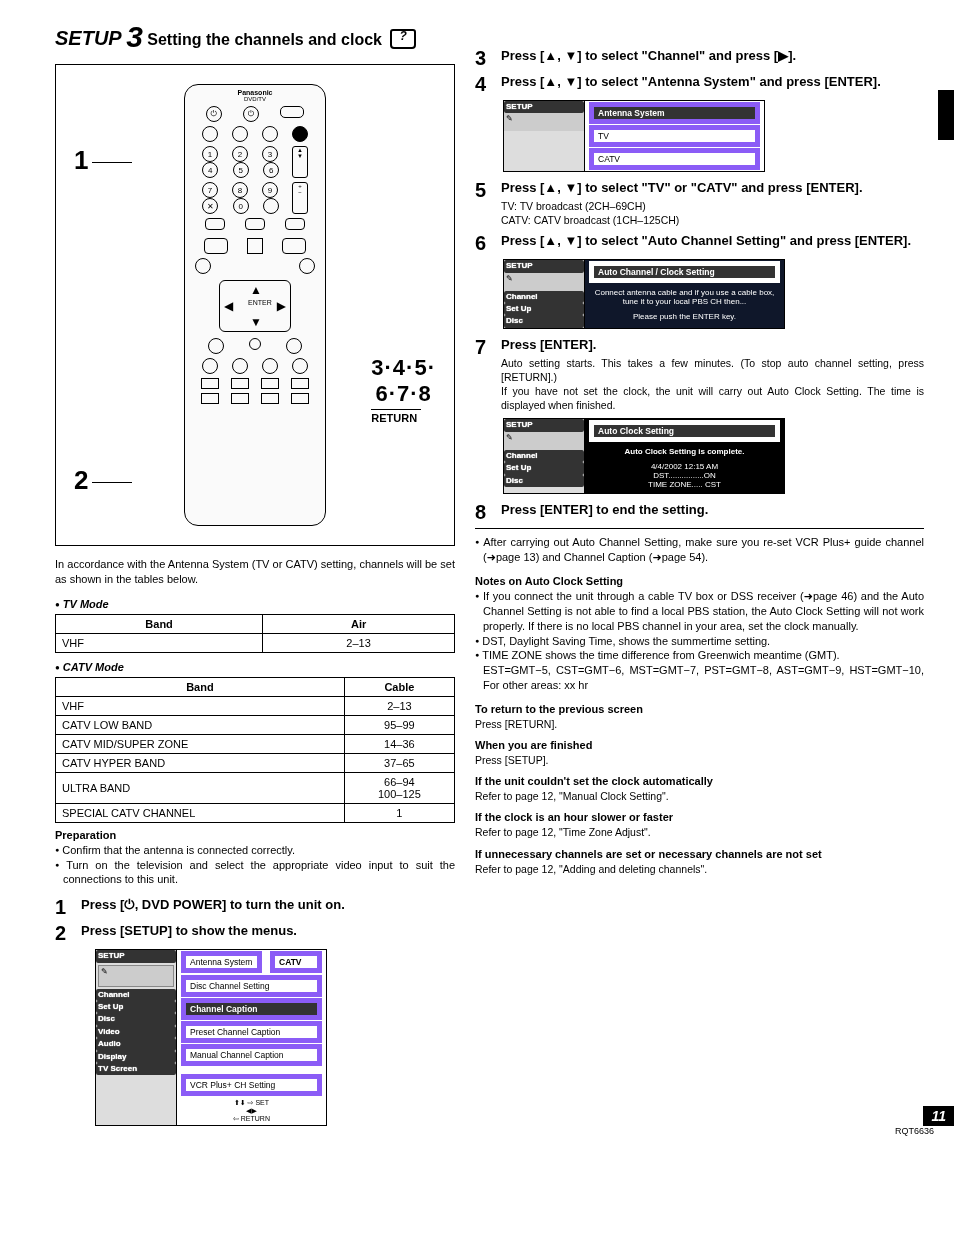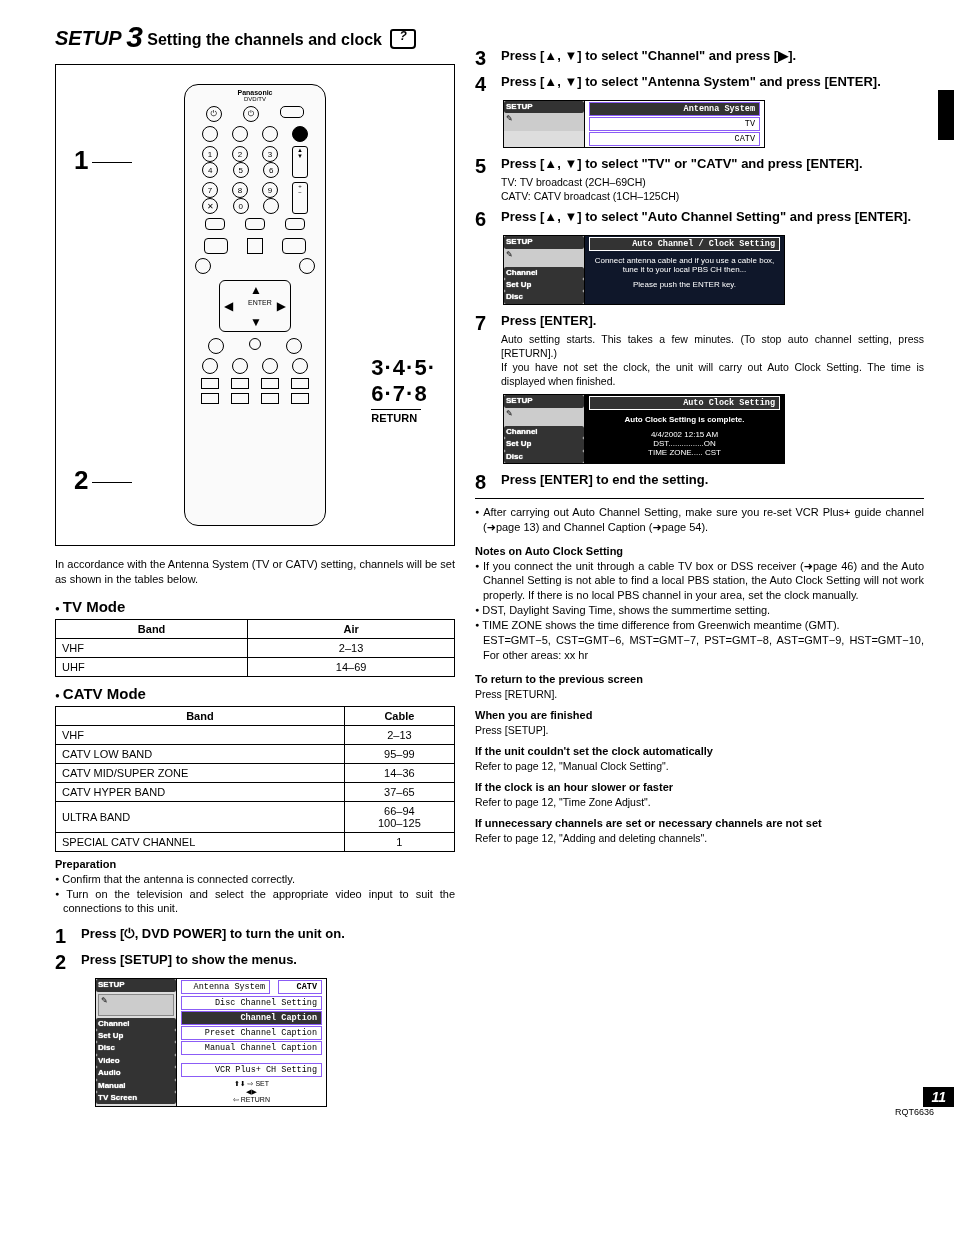--- a/index.html
+++ b/index.html
@@ -59,23 +59,23 @@
     width:40px;
     vertical-align:middle;
     margin-left:4px;
   }
   .callout-right {
     position: absolute;
     font-size: 11px;
     font-weight: bold;
     text-align:left;
   }
-  .callout-right .big { font-size: 22px; letter-spacing:1px; }
+  .callout-right .big { font-size: 22px; letter-spacing:1px;text-align:center; }
   .small-text { font-size: 11px; line-height: 1.35; text-align: justify; }
-  .bullet-label { font-size: 15px; font-weight: bold; margin: 8px 0 4px 0; }
+  .bullet-label { font-size: 11px; font-weight: bold; margin: 8px 0 4px 0; font-style: italic; }
   .bullet-label::before { content: "●"; font-size:8px; vertical-align:1px; margin-right:3px;}
   table.data {
     border-collapse: collapse;
     width: 100%;
     font-size: 11px;
     margin-bottom: 6px;
   }
   table.data th, table.data td {
     border: 1px solid #000;
     padding: 3px 6px;
@@ -91,21 +91,21 @@
   .step-body { flex:1; font-size:13px; font-weight:bold; line-height:1.3; }
   .step-body .sub { font-weight:normal; font-size:10.5px; display:block; margin-top:2px; line-height:1.35; }
   .osd {
     border:1px solid #000;
     width: 260px;
     font-size:9px;
     margin: 4px 0 8px 18px;
     background:#fff;
   }
   .osd-row { display:flex; }
-  .osd-item { border:1px solid #8b5cf6; margin:1px 4px; padding:1px 4px; font-size:8.5px; text-align:right;font-family:Liberation Mono, monospace; }
+  .osd-item { border:5px solid #8b5cf6; margin:1px 4px; padding:1px 4px; font-size:8.5px; text-align:left; }
   .osd-item.outline { font-weight:bold; }
   .black-tab {
     position:absolute;
     right:0;
     top:90px;
     width:16px;
     height:50px;
     background:#000;
   }
   .page-num-box {
@@ -288,24 +288,20 @@
     <table class="data">
       <tbody>
           <tr>
             <th>Band</th>
             <th>Air</th>
           </tr>
       <tr>
             <td>VHF</td>
             <td>2–13</td>
           </tr>
-      <tr>
-            <td>UHF</td>
-            <td>14–69</td>
-          </tr>
     </tbody>
       </table>
 
     <div class="bullet-label">CATV Mode</div>
     <table class="data">
       <tbody>
           <tr>
             <th>Band</th>
             <th>Cable</th>
           </tr>
@@ -354,21 +350,21 @@
 
     <div class="osd-step2">
       <div class="osd-setup-left" style="border-right:1px solid #000;background:#ddd;">
         <div class="hl">SETUP</div>
         <div style="height:18px;background:#ccc;border:1px solid #888;margin:2px;">✎</div>
         <div class="hl">Channel</div>
         <div class="hl">Set Up</div>
         <div class="hl">Disc</div>
         <div class="hl">Video</div>
         <div class="hl">Audio</div>
-        <div class="hl">Manual</div>
+        <div class="hl">Display</div>
         <div class="hl">TV Screen</div>
       </div>
       <div style="flex:1;">
         <div style="display:flex;">
           <div class="osd-item" style="flex:1;">Antenna System</div>
           <div class="osd-item outline" style="width:34px;">CATV</div>
         </div>
         <div class="osd-item">Disc Channel Setting</div>
         <div class="osd-item" style="background:#333;color:#fff;font-weight:bold;">Channel Caption</div>
         <div class="osd-item">Preset Channel Caption</div>

